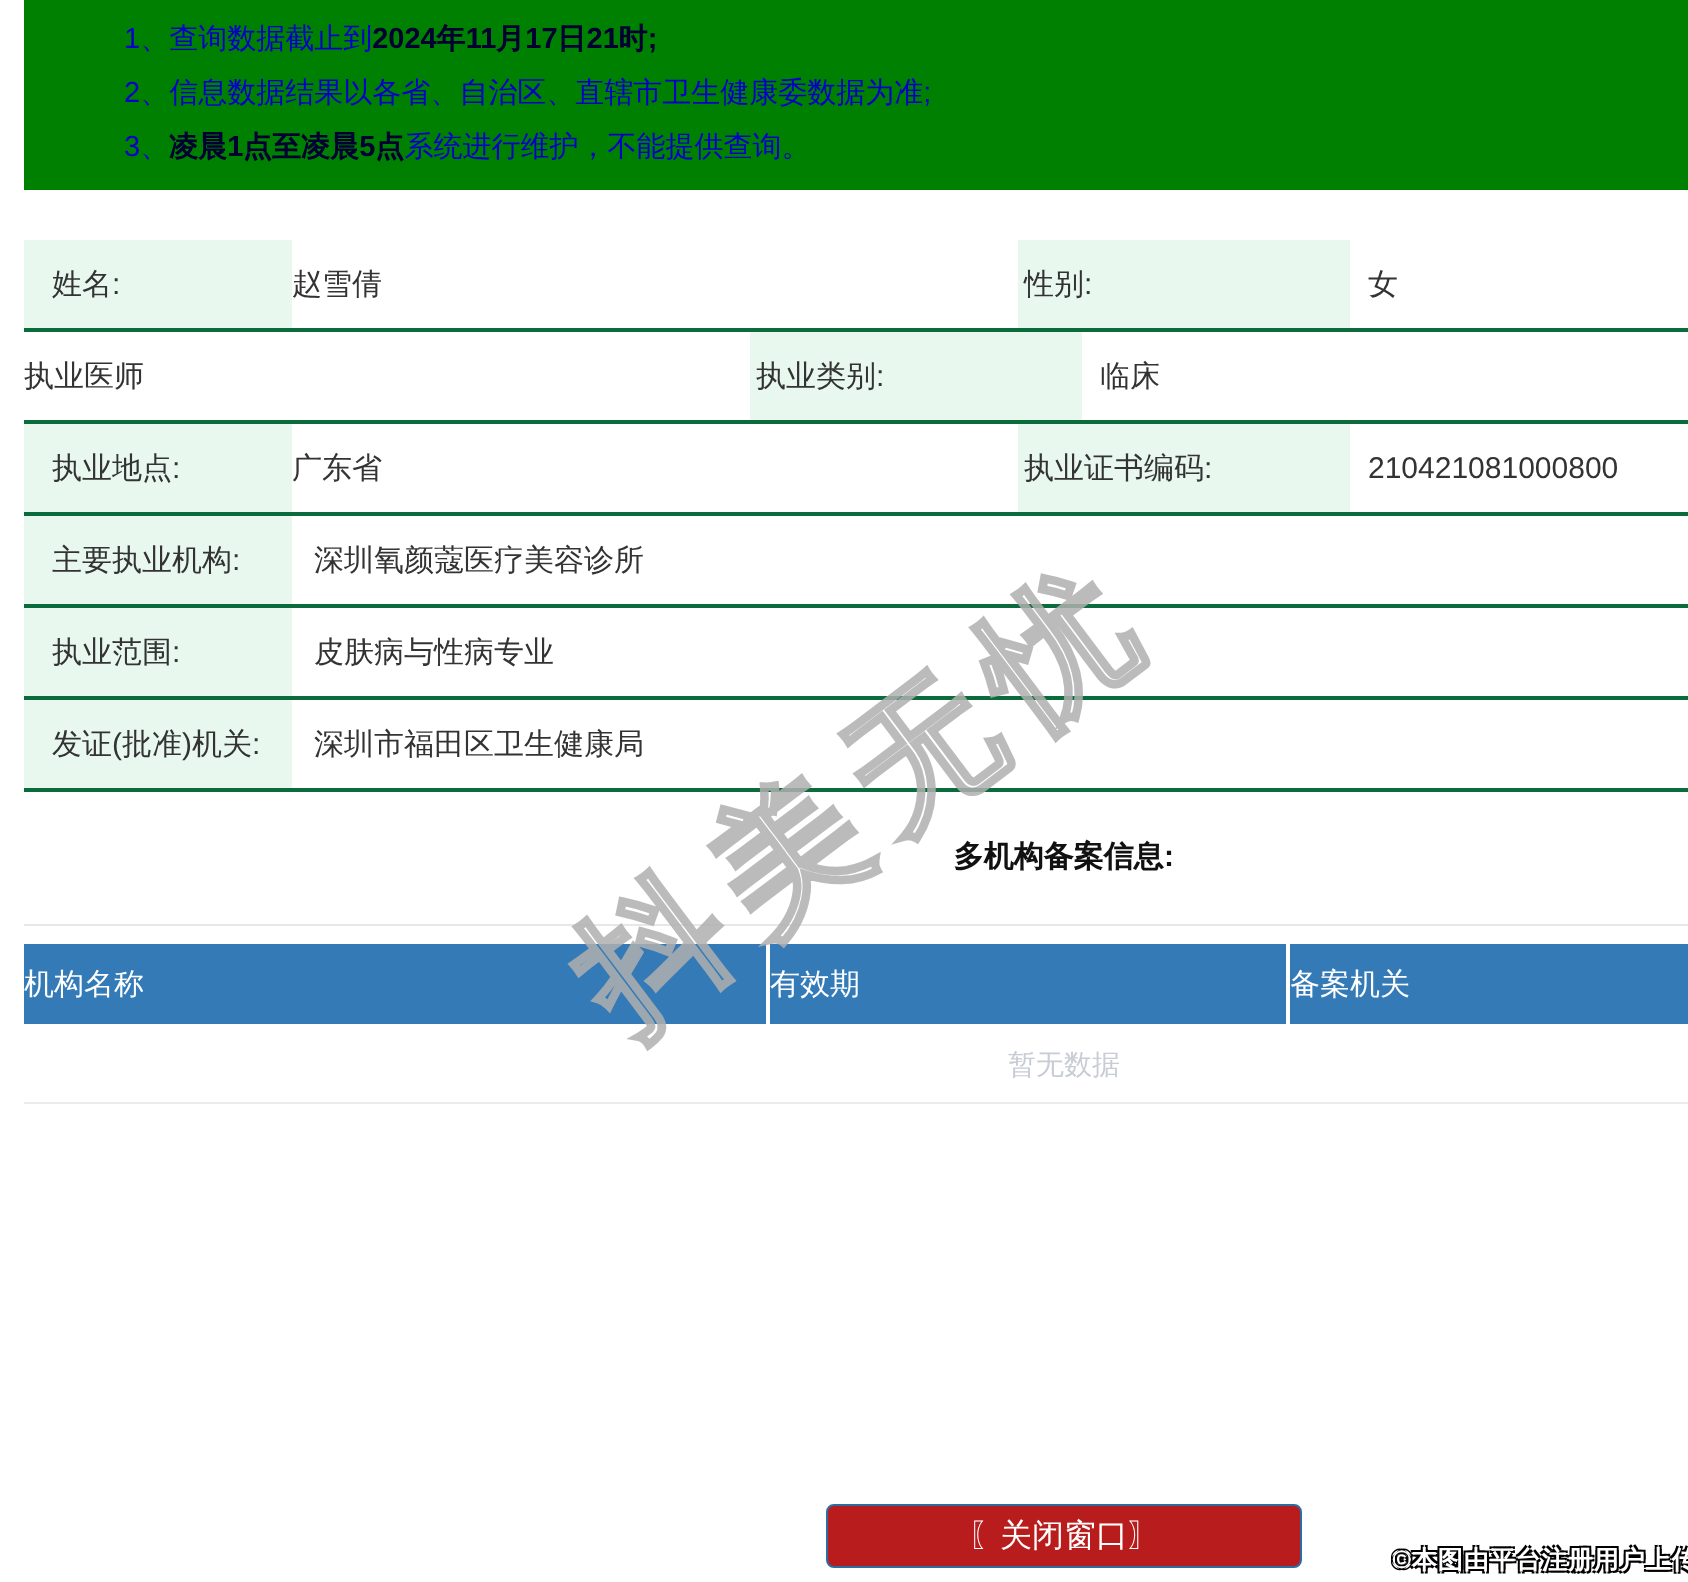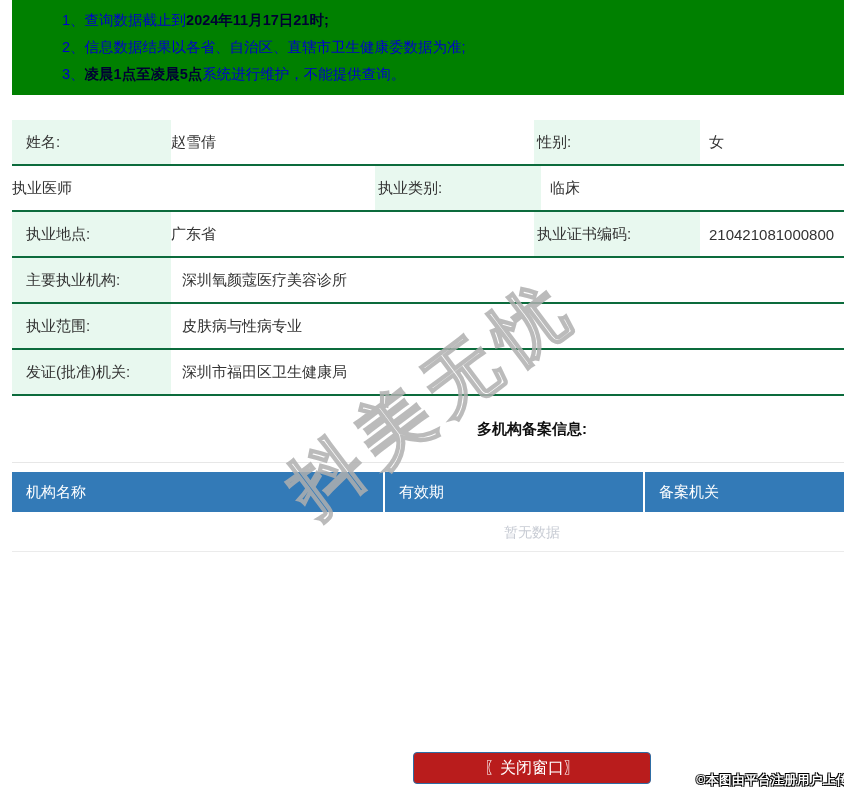--- a/index.html
+++ b/index.html
@@ -20,36 +20,36 @@
   .notice-line .bold { color:#000033; font-weight:bold; }
 
   
   .info-table { margin-top:25px; }
   .info-row {
     display:flex; height:46px; border-bottom:2px solid #0c6b3c;
     font-size:15px; color:#333;
   }
   .cell { display:flex; align-items:center; }
   .label-cell { background:#e8f8ef; }
-  .l1 { width:159px; padding-left:14px; }
+  .l1 { width:134px; padding-left:14px; }
   .v1 { width:363px; padding-left:0; }
   .v1-full { flex:1; padding-left:11px; }
   .l2 { width:166px; padding-left:3px; }
   .v2 { flex:1; padding-left:9px; }
 
   
   .section-title {
     height:67px; line-height:66px; text-align:center;
     font-size:15px; font-weight:bold; color:#111;
     border-bottom:1px solid #e7e7e7;
   }
   .record-gap { height:9px; }
   .record-header { display:flex; height:40px; background:#337ab7; }
   .record-header .hcell {
-    display:flex; align-items:center; padding-left:14px;
+    display:flex; align-items:center; padding-left:0;
     color:#fff; font-size:15px;
   }
   .rh1 { width:371px; }
   .rh2 { width:260px; border-left:2px solid #fff; }
   .rh3 { flex:1; border-left:2px solid #fff; }
   .no-data {
     height:40px; line-height:40px; text-align:center;
     color:#c8ccd4; font-size:14px; border-bottom:1px solid #ebebeb;
   }
 

